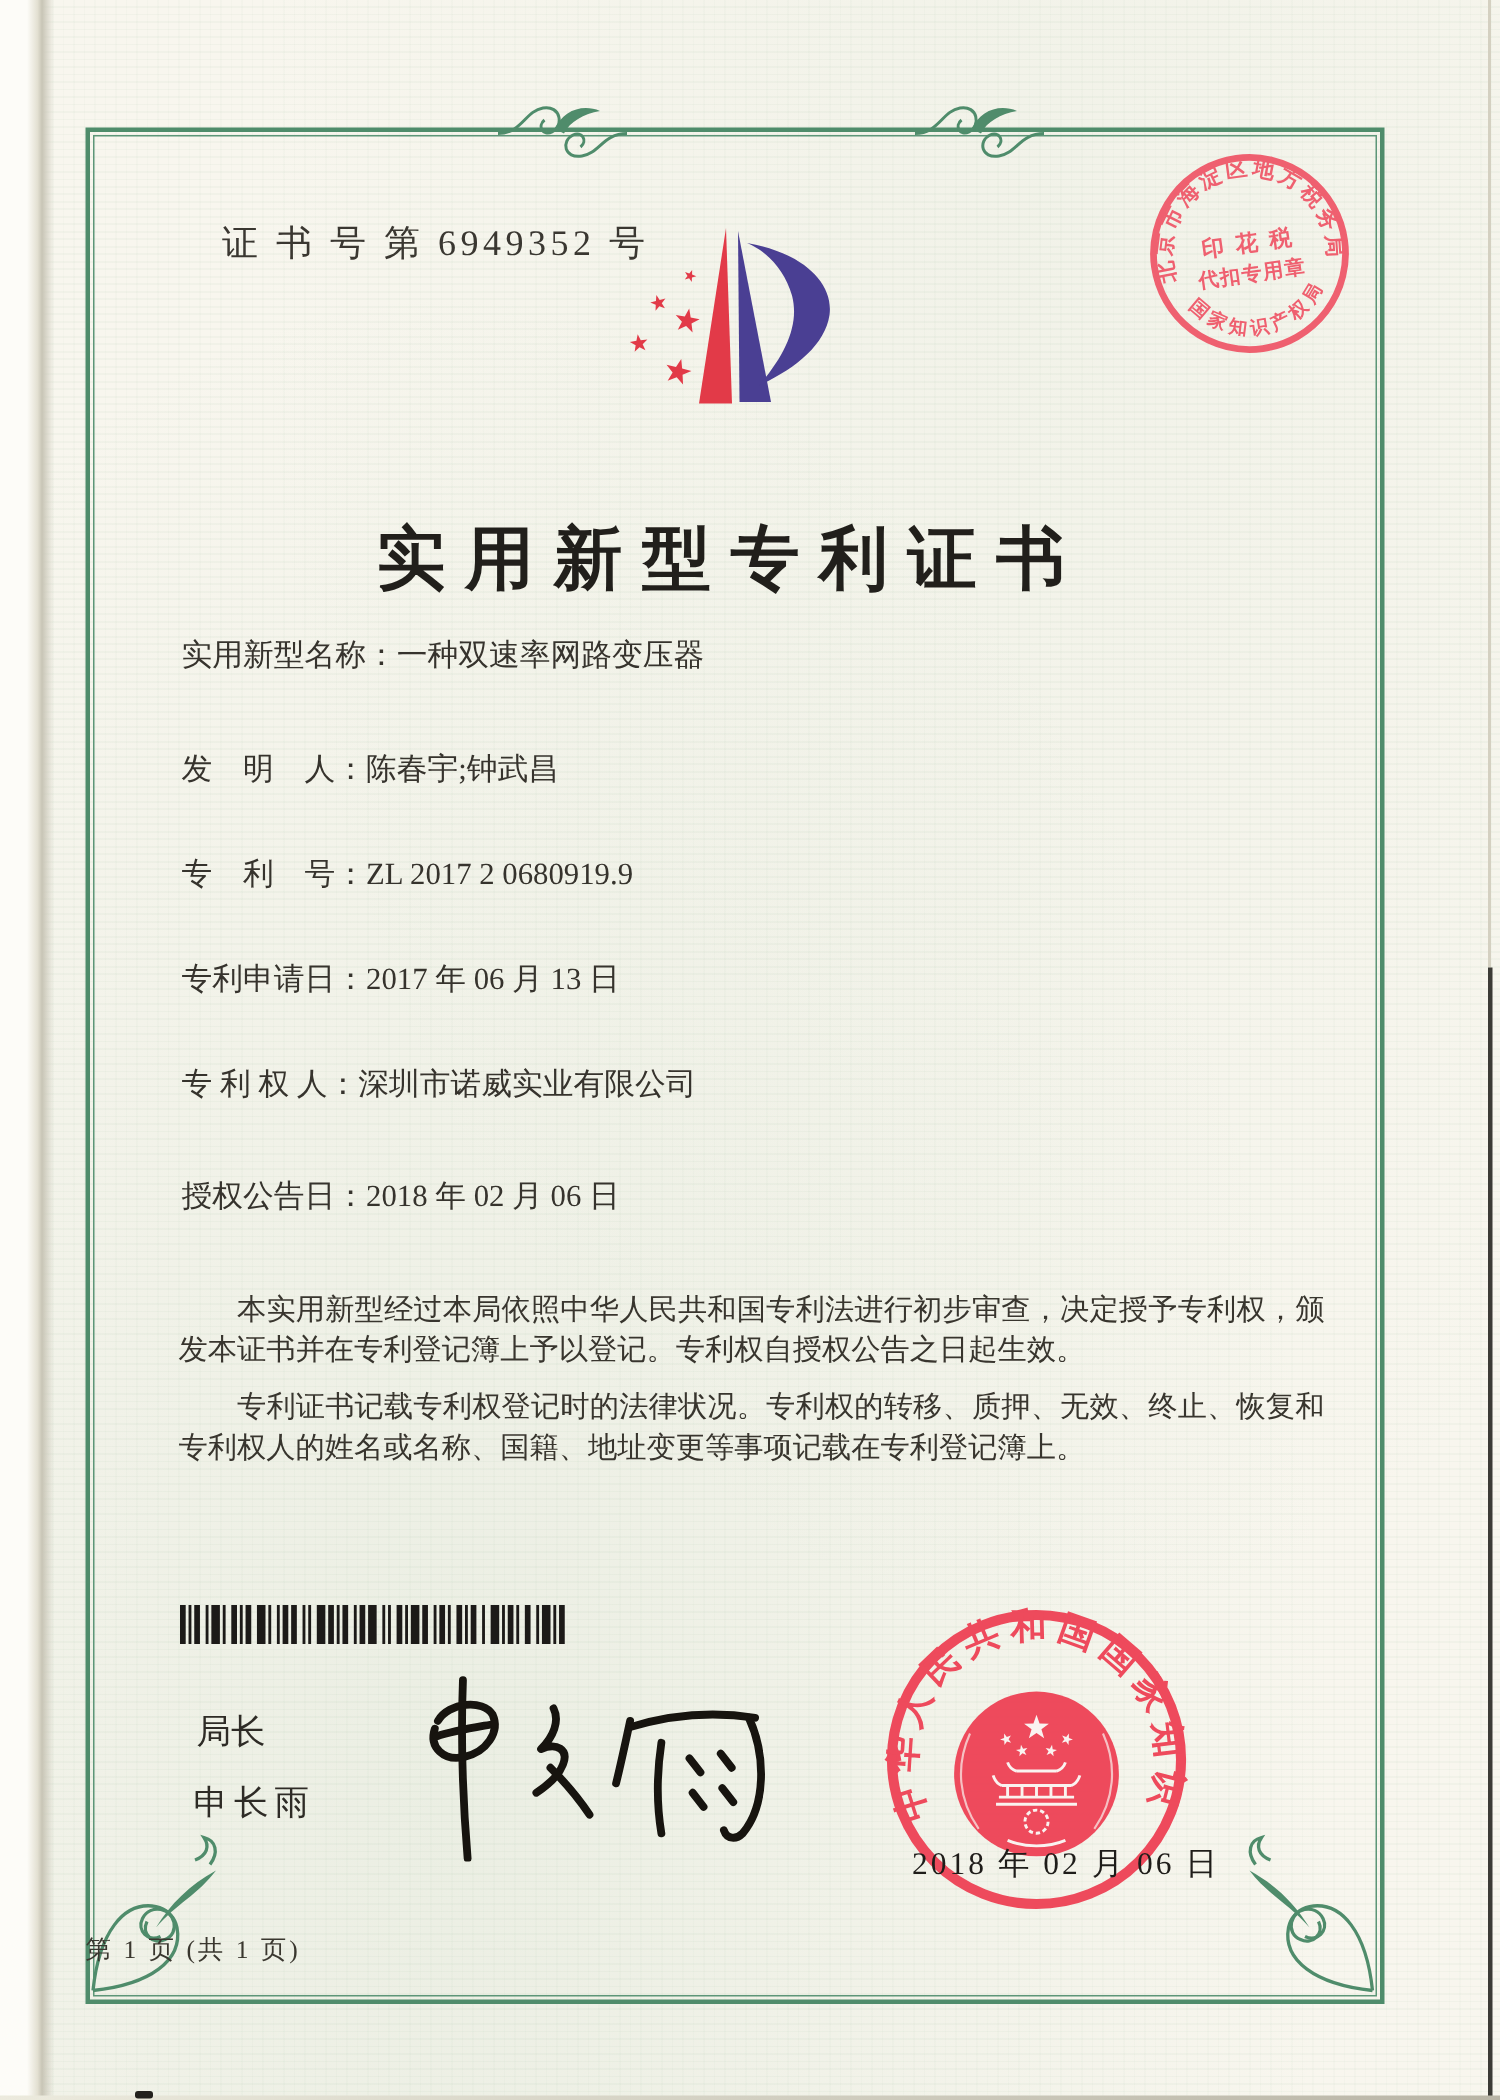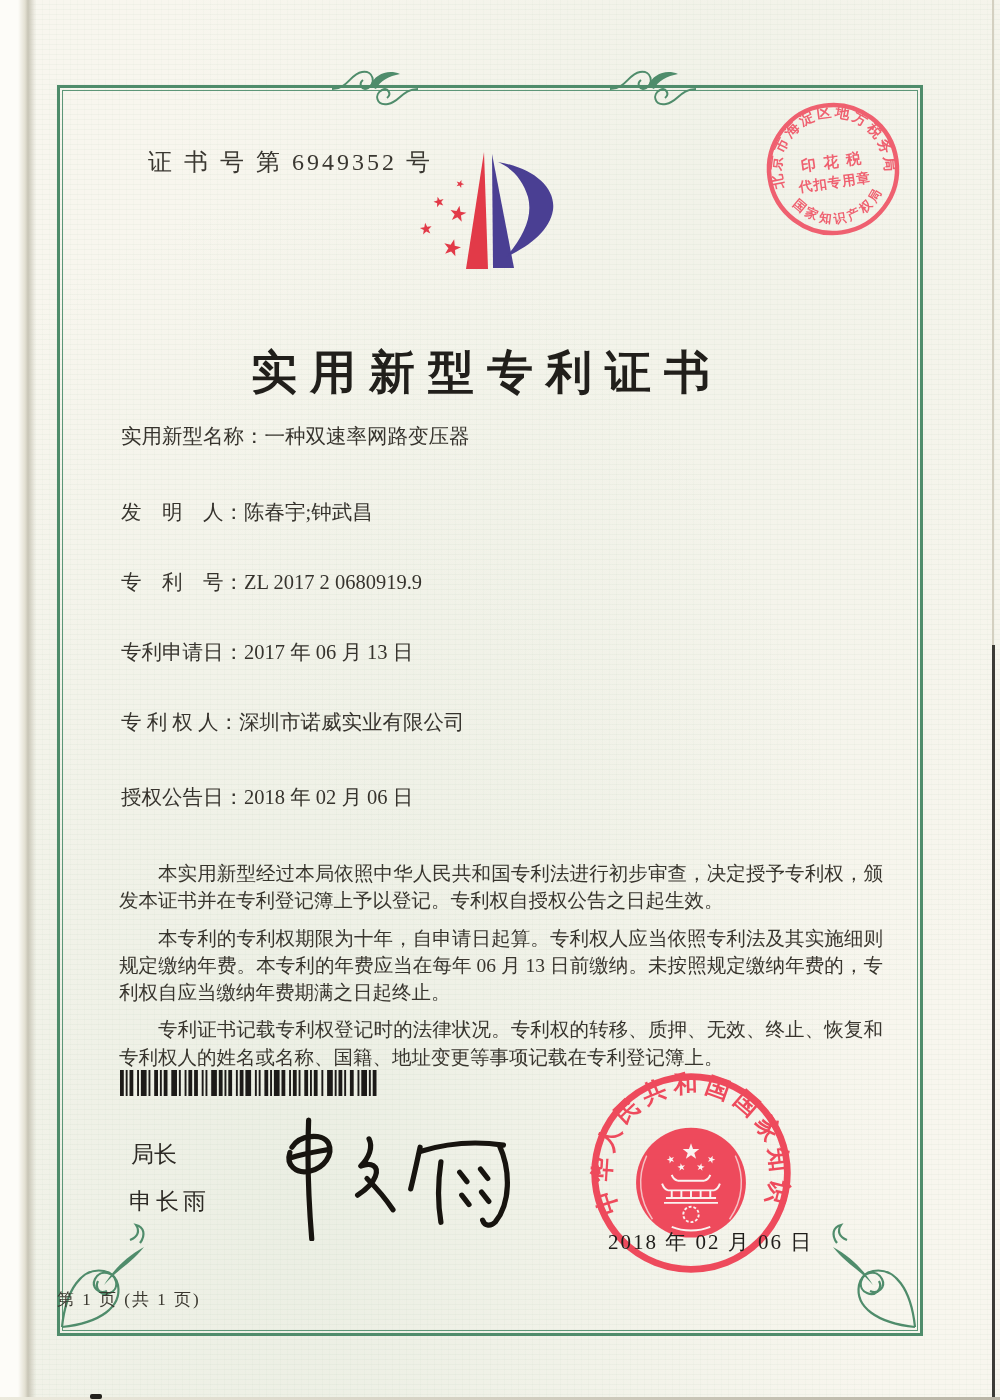--- a/index.html
+++ b/index.html
@@ -114,21 +114,20 @@
   </div>
   <div class="field" style="top:708px">
     <span>专 利 权 人：</span><span>深圳市诺威实业有限公司</span>
   </div>
   <div class="field" style="top:783px">
     <span>授权公告日：</span><span>2018 年 02 月 06 日</span>
   </div>
 
   <div class="paras">
     <p>本实用新型经过本局依照中华人民共和国专利法进行初步审查，决定授予专利权，颁发本证书并在专利登记簿上予以登记。专利权自授权公告之日起生效。</p>
-    <p>本专利的专利权期限为十年，自申请日起算。专利权人应当依照专利法及其实施细则规定缴纳年费。本专利的年费应当在每年 06 月 13 日前缴纳。未按照规定缴纳年费的，专利权自应当缴纳年费期满之日起终止。</p>
     <p>专利证书记载专利权登记时的法律状况。专利权的转移、质押、无效、终止、恢复和专利权人的姓名或名称、国籍、地址变更等事项记载在专利登记簿上。</p>
   </div>
 
   <svg id="barcode" class="barcode" viewBox="0 0 262 26" preserveAspectRatio="none">
       <rect x="0" y="0" width="3.8" height="26" fill="#1c1a18"></rect>
       <rect x="5.699999999999999" y="0" width="1.9" height="26" fill="#1c1a18"></rect>
       <rect x="9.5" y="0" width="3.8" height="26" fill="#1c1a18"></rect>
       <rect x="17.1" y="0" width="1.9" height="26" fill="#1c1a18"></rect>
       <rect x="20.9" y="0" width="5.699999999999999" height="26" fill="#1c1a18"></rect>
       <rect x="28.499999999999996" y="0" width="1.9" height="26" fill="#1c1a18"></rect>

